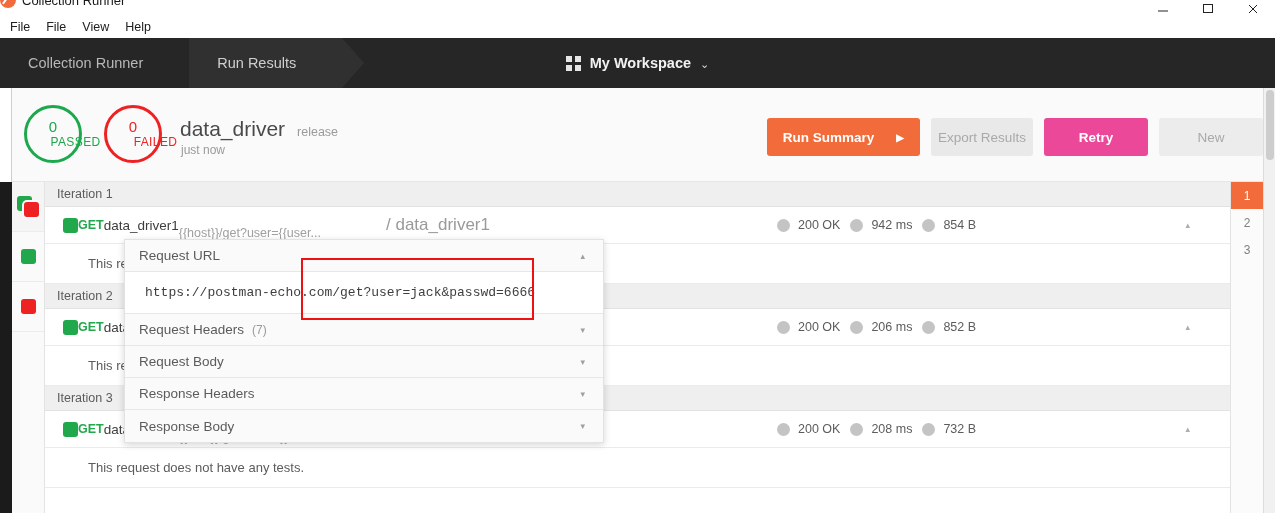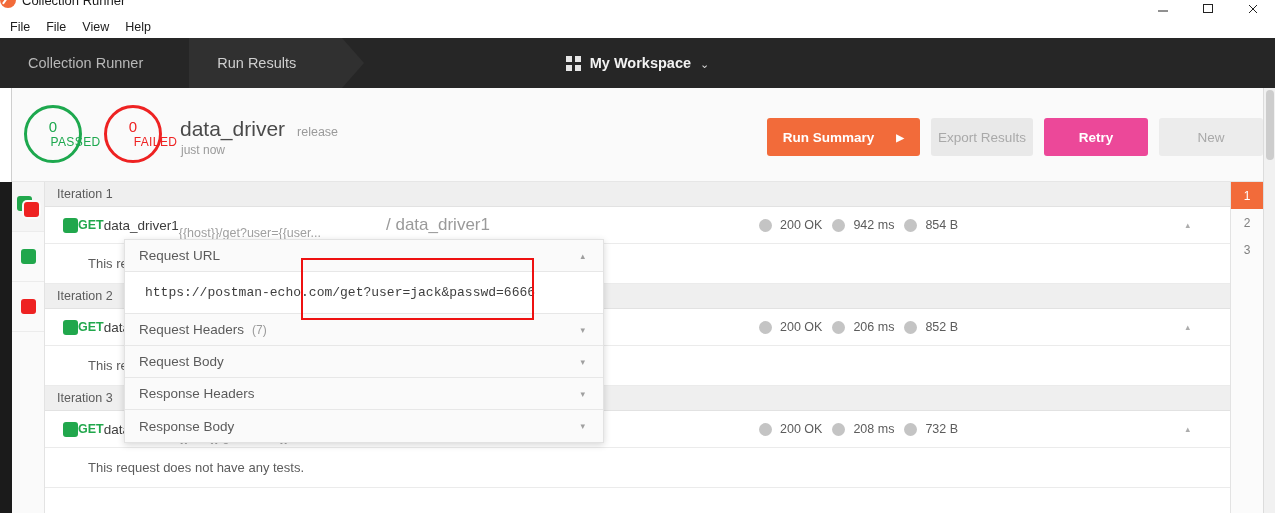--- a/index.html
+++ b/index.html
@@ -139,21 +139,21 @@
   .req-row{
     height:37px; border-bottom:1px solid #ebebeb; display:flex; align-items:center;
     position:relative; background:#fff;
   }
   .req-left{ display:flex; align-items:center; gap:0; padding-left:18px; }
   .req-sq{ width:15px; height:15px; border-radius:3px; background:#21a74c; }
   .req-method{ font-size:12.5px; color:#21a74c; font-weight:bold; }
   .req-name{ font-size:13.5px; color:#3d3d3d; }
   .req-url{ font-size:12.5px; color:#a0a0a0;margin-top:16px; }
   .req-path{ font-size:17px; color:#9a9a9a; position:absolute; left:341px; }
-  .req-meta{ position:absolute; left:714px; display:flex; align-items:flex-start; gap:10px; }
+  .req-meta{ position:absolute; left:732px; display:flex; align-items:flex-start; gap:10px; }
   .mchip{ display:flex; align-items:center; gap:8px; }
   .dot{ width:13px; height:13px; border-radius:50%; background:#c4c4c4; }
   .mtxt{ font-size:12.5px; color:#5c5c5c; white-space:nowrap; }
   .collapse{ position:absolute; right:40px; color:#adadad; font-size:9px; }
   .tests-row{
     height:40px; border-bottom:1px solid #ebebeb; display:flex; align-items:center;
     padding-left:43px; font-size:13px; color:#5c5c5c; background:#fff;
   }
   .pad-row{ height:40px; background:#fff; }
 

